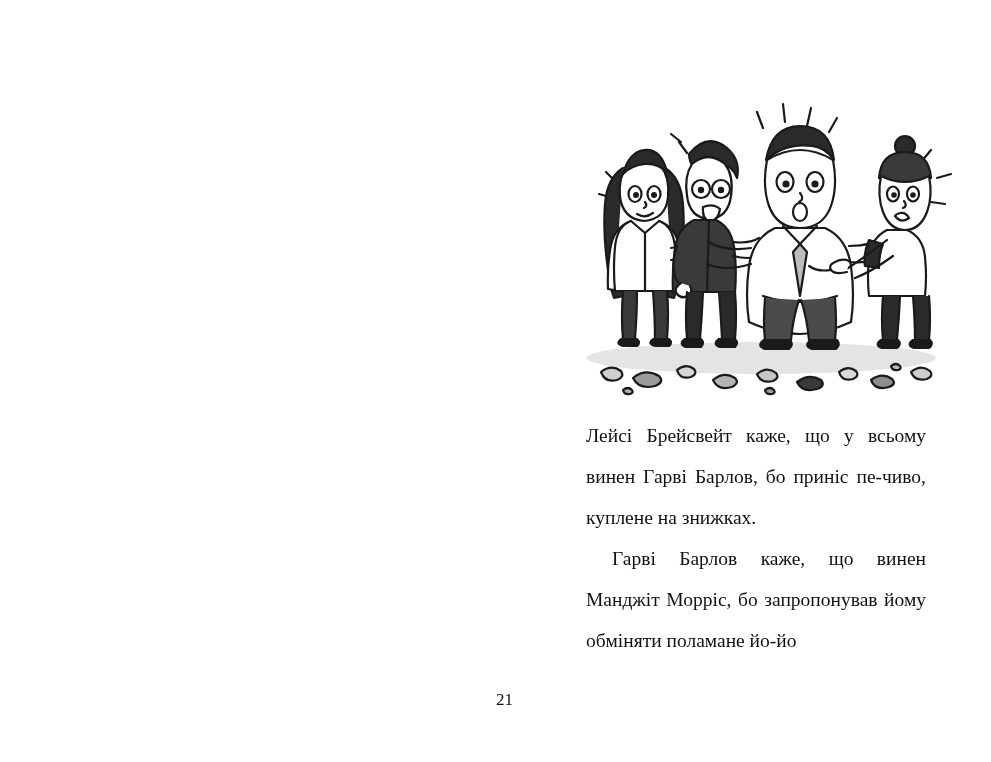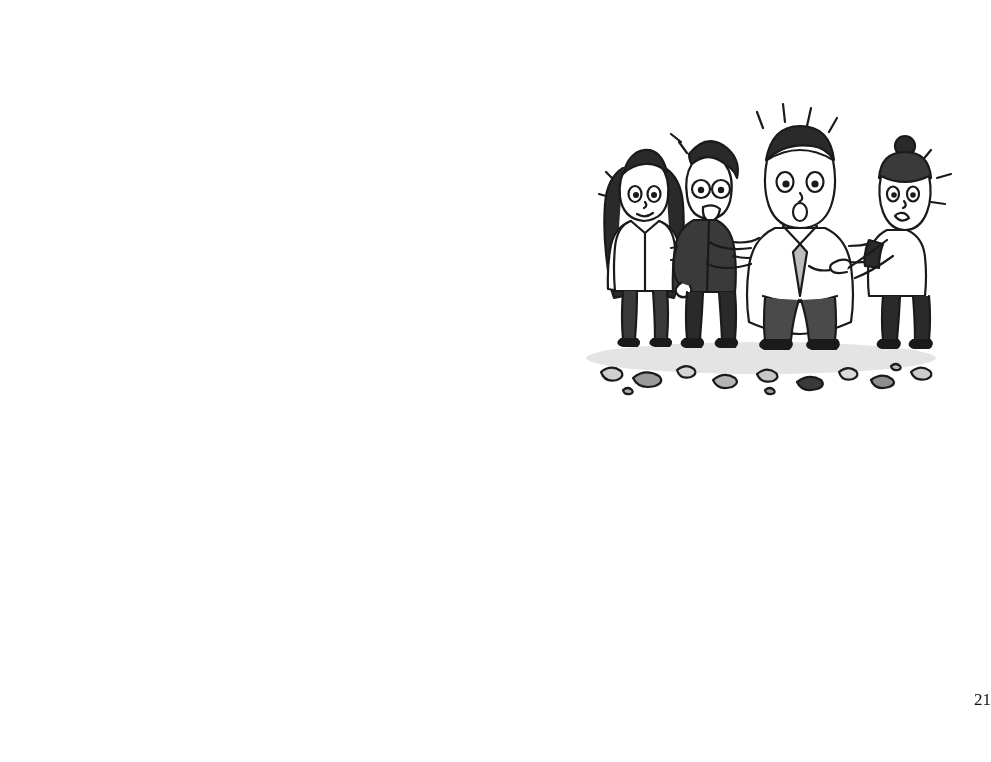--- a/index.html
+++ b/index.html
@@ -63,21 +63,21 @@
     hyphens: manual;
   }
   .para + .para {
     text-indent: 26px;
   }
   .folio {
     position: absolute;
     left: 0;
     top: 690px;
     width: 495px;
-    text-align: right;
+    text-align: left;
     font-size: 17px;
     color: #111111;
   }
 </style>
 </head>
 <body>
 
 <div class="page-spread">
 
   <div class="page-left">
@@ -221,17 +221,21 @@
           <path d="M278 282 q9 -7 17 -1 q4 5 -3 8 q-11 3 -14 -7 z" fill="#dadada"></path>
           <path d="M310 290 q11 -8 21 -1 q5 5 -3 8 q-14 4 -18 -7 z" fill="#8e8e8e"></path>
           <path d="M350 282 q10 -8 19 -1 q4 5 -3 8 q-12 3 -16 -7 z" fill="#cccccc"></path>
           <path d="M62 300 q5 -4 9 0 q2 3 -2 4 q-6 1 -7 -4 z" fill="#b0b0b0"></path>
           <path d="M204 300 q5 -4 9 0 q2 3 -2 4 q-6 1 -7 -4 z" fill="#9d9d9d"></path>
           <path d="M330 276 q5 -4 9 0 q2 3 -2 4 q-6 1 -7 -4 z" fill="#bbbbbb"></path>
         </g>
       </svg>
     </div>
 
+    <div class="body-text">
+      <p class="para">Лейсі Брейсвейт каже, що у всьому винен Гарві Барлов, бо приніс пе-чиво, куплене на знижках.</p>
+      <p class="para">Гарві Барлов каже, що винен Манджіт Морріс, бо запропонував йому обміняти поламане йо-йо</p>
+    </div>
 
     <div class="folio">21</div>
   </div>
 
 </div>
 
 </body></html>

